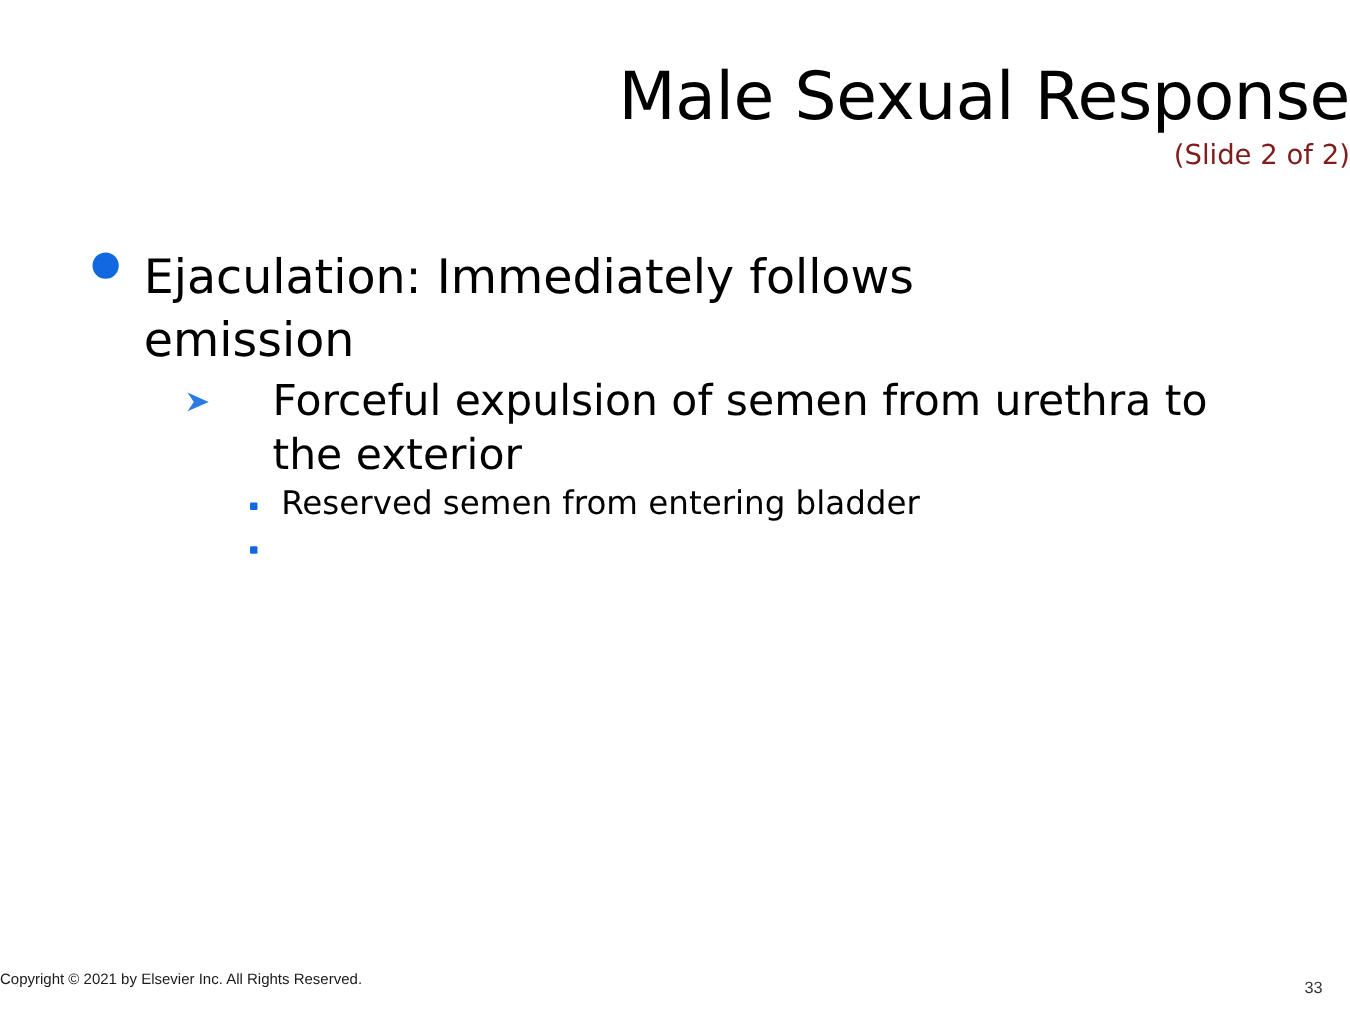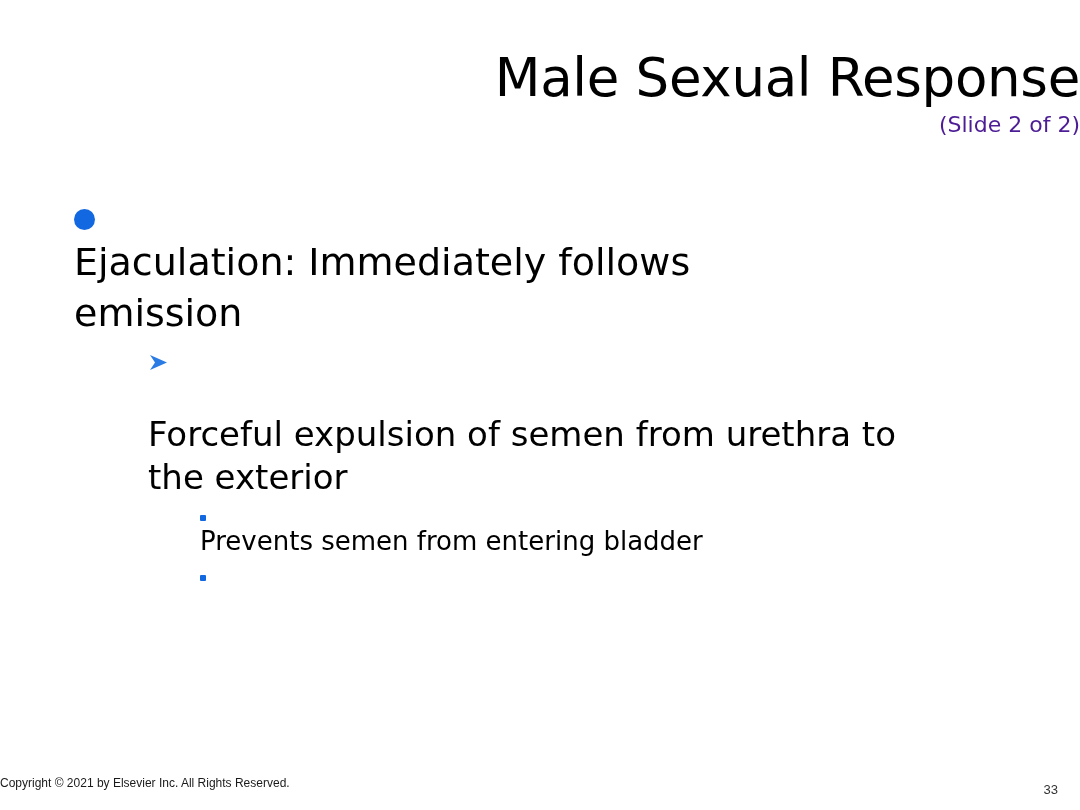--- a/index.html
+++ b/index.html
@@ -36,35 +36,34 @@
     font-weight: 400;
     letter-spacing: -0.3px;
     color: #000000;
     white-space: nowrap;
   }
   .slide-subtitle {
     margin-top: 4px;
     font-size: 22px;
     line-height: 26px;
     font-weight: 400;
-    color: #4c1d95;
+    color: #7f1d1d;
   }
 
   
   .body {
     position: absolute;
     left: 74px;
     top: 196px;
     width: 940px;
   }
 
   .bullet-row {
     display: flex;
     align-items: flex-start;
-    flex-direction: column;
   }
 
   
   .lvl1 {
     margin-bottom: 2px;
   }
   .lvl1 .marker {
     width: 41px;
     flex: 0 0 41px;
     font-size: 36px;
@@ -192,21 +191,21 @@
         </svg>
       </span>
       <span class="text">Forceful expulsion of semen from urethra to the exterior</span>
     </div>
 
 
     <div class="bullet-row lvl3">
       <span class="marker">
         <span class="dot-sm"></span>
       </span>
-      <span class="text">Prevents semen from entering bladder</span>
+      <span class="text">Reserved semen from entering bladder</span>
     </div>
 
     <div class="bullet-row lvl3">
       <span class="marker">
         <span class="dot-sm"></span>
       </span>
     </div>
 
   </div>
 

